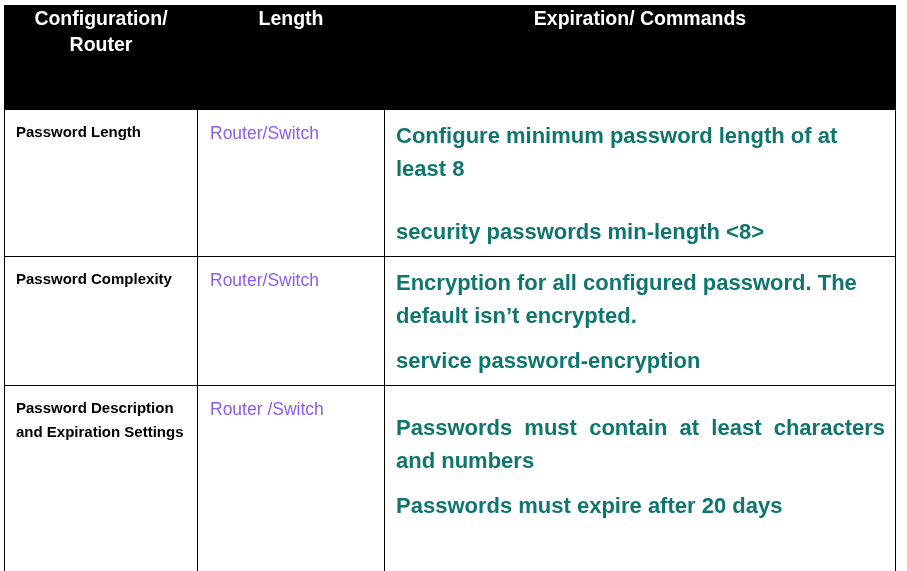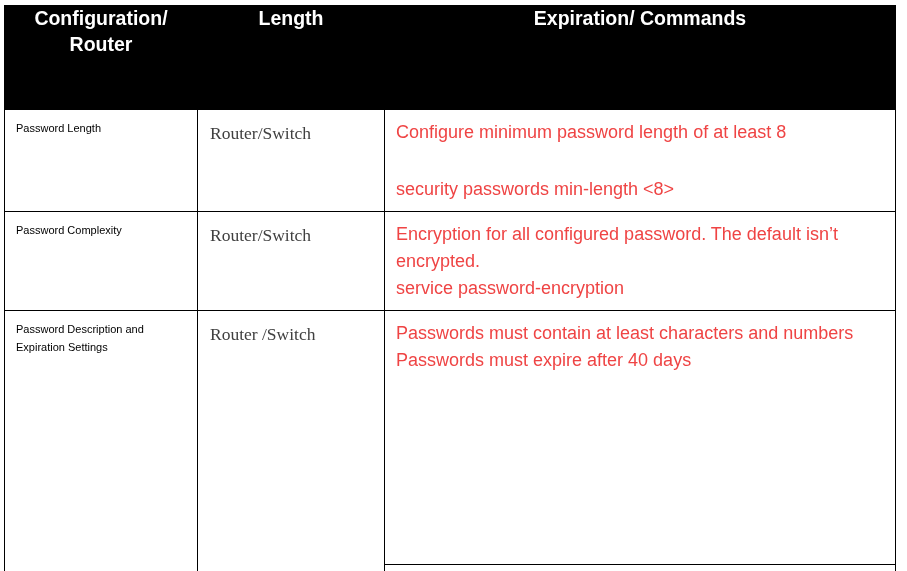--- a/index.html
+++ b/index.html
@@ -77,48 +77,48 @@
     padding: 10px 6px 8px 11px;
   }
   td.col-device .cell-pad {
     padding: 10px 6px 8px 12px;
   }
   td.col-desc .cell-pad {
     padding: 9px 10px 8px 11px;
   }
 
   .svc-label {
-    font-weight: normal;
-    font-size: 11px;
+    font-weight: bold;
+    font-size: 15px;
     line-height: 1.62;
     color: #000000;
   }
   .dev-label {
     font-weight: normal;
     font-size: 17.5px;
     line-height: 1.5;
-    color: #404040;
-    font-family: Liberation Serif, serif;
+    color: #8b5cf6;
   }
   .desc-p {
-    font-weight: normal;
-    font-size: 18px;
+    font-weight: bold;
+    font-size: 22px;
     line-height: 1.5;
-    color: #ef4444;
+    color: #0f766e;
     margin: 0;
   }
   .desc-p.justify {
     text-align: justify;
     text-align-last: left;
+    margin-top: 16px;
   }
   .desc-gap {
     height: 30px;
   }
   .desc-p + .desc-p {
-    margin-top: 0;
+    margin-top: 12px;
   }
 
   
   table.inner-split {
     width: 100%;
     border-collapse: collapse;
     table-layout: fixed;
   }
   table.inner-split td {
     border: 0;
@@ -225,21 +225,21 @@
             <div class="dev-label">Router /Switch</div>
           </div>
         </td>
         <td class="col-desc split-cell">
           <table class="inner-split">
             <tbody>
                 <tr>
               <td>
                 <div class="inner-pad-top">
                   <p class="desc-p justify">Passwords must contain at least characters and numbers</p>
-                  <p class="desc-p">Passwords must expire after 40 days</p>
+                  <p class="desc-p">Passwords must expire after 20 days</p>
                 </div>
               </td>
             </tr>
             <tr>
               <td>
                 <div class="inner-pad-bottom">
                   <p class="desc-p">A new password cannot be the same as the last 12 passwords</p>
 
                 </div>
               </td>

